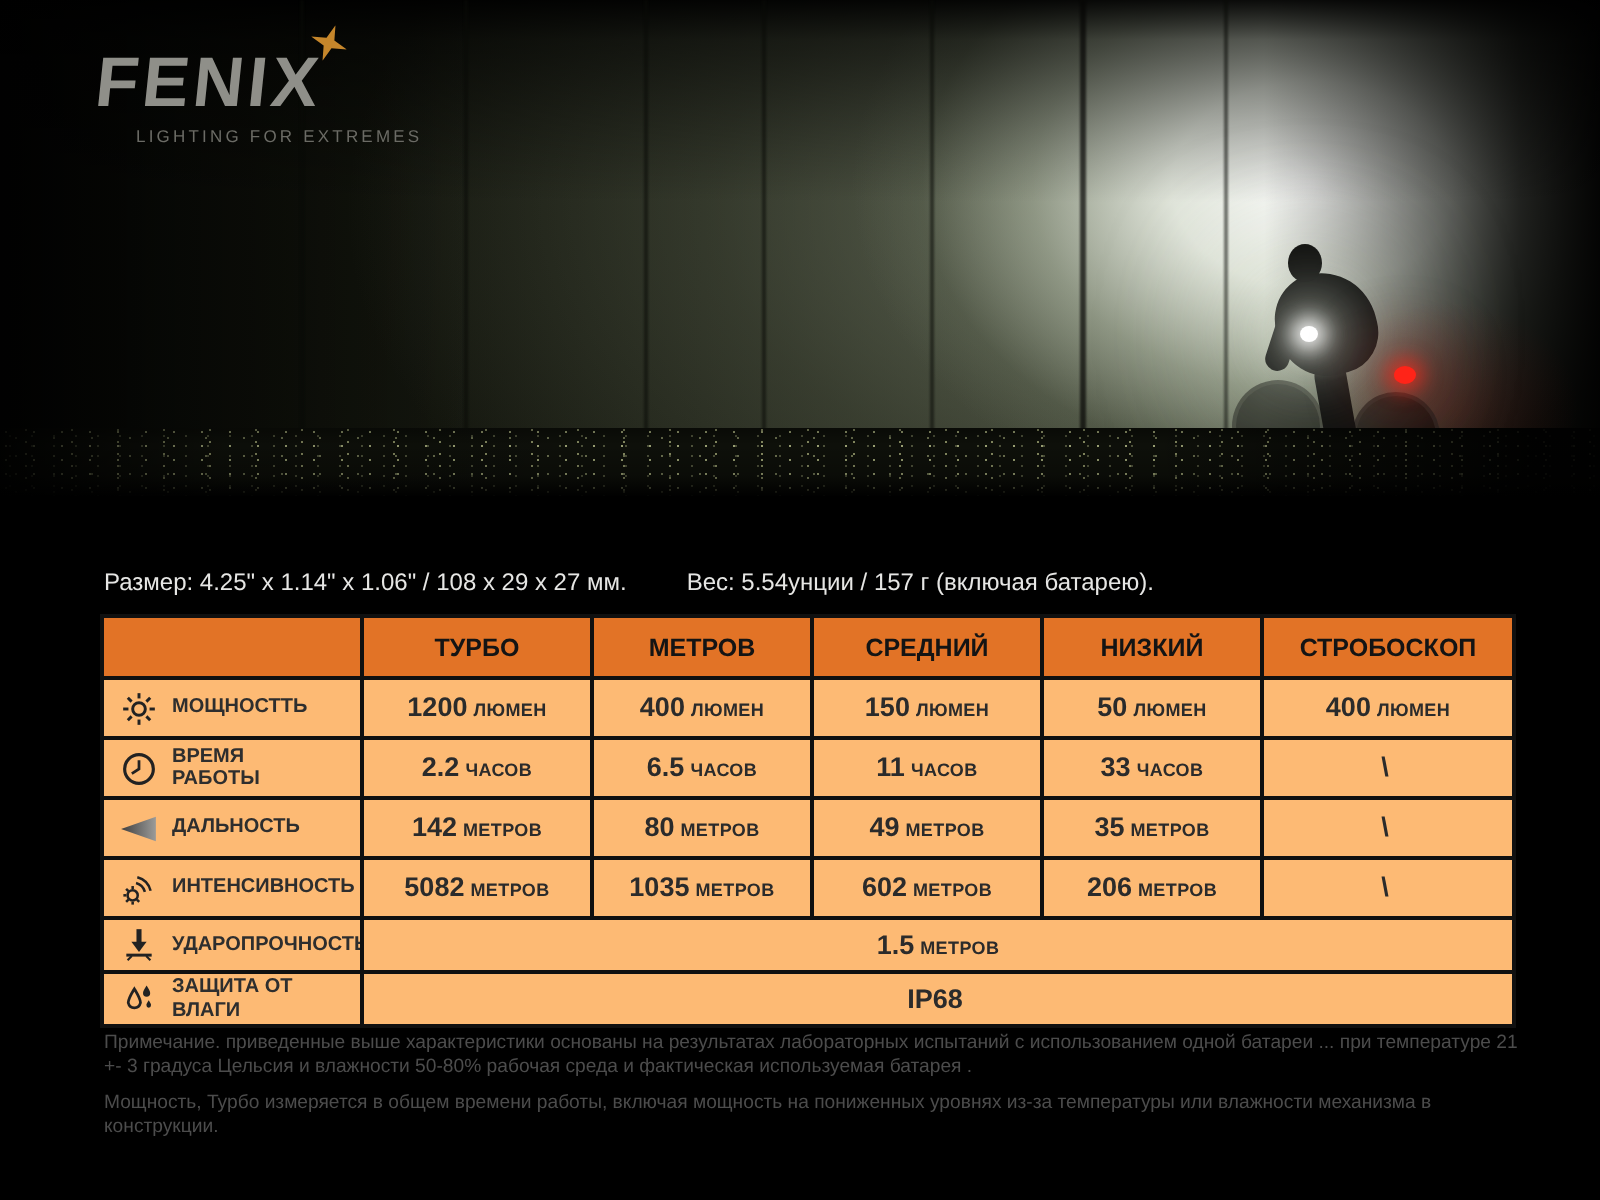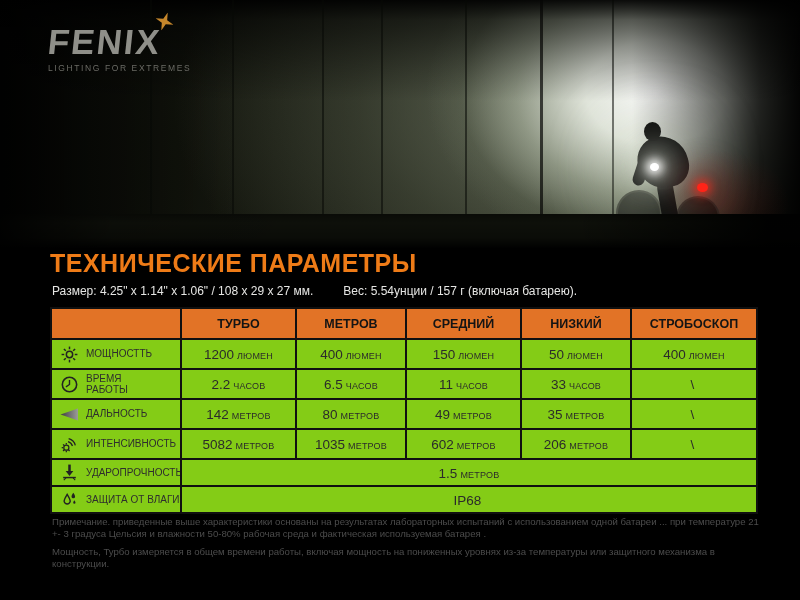--- a/index.html
+++ b/index.html
@@ -43,31 +43,31 @@
   .taillight { position:absolute; left:697px; top:183px; width:11px; height:9px; border-radius:50%; background:#ff2418;
     box-shadow:0 0 9px 4px rgba(255,40,25,.6), 0 0 30px 16px rgba(150,20,12,.3); }
   .red-ambient { position:absolute; left:660px; top:150px; width:130px; height:110px; border-radius:50%;
     background:radial-gradient(ellipse at center, rgba(120,18,12,.22) 0%, rgba(0,0,0,0) 70%); }
 
   
   .logo { position:absolute; left:48px; top:24px; }
   .logo-text { font-size:35px; font-weight:bold; color:#8f8f89; letter-spacing:2px; transform:skewX(-6deg); line-height:1; }
   .logo-star { position:absolute; left:107px; top:-12px; width:19px; height:19px; background:#c5862b;
     clip-path:polygon(50% 0%, 61% 39%, 100% 50%, 61% 61%, 50% 100%, 39% 61%, 0% 50%, 39% 39%); transform:rotate(20deg); }
-  .logo-tagline { margin-top:4px; font-size:8.5px; letter-spacing:1.6px; color:#6b6b65; }
+  .logo-tagline { margin-top:4px; font-size:8.5px; letter-spacing:1.6px; color:#6b6b65;margin-left:20px; }
 
   
   .title { position:absolute; left:50px; top:249px; font-size:25px; font-weight:bold; color:#ee7b17; letter-spacing:.5px; }
   .subtitle { position:absolute; left:52px; top:284px; font-size:12px; color:#e6e6e4; }
   .subtitle .w { margin-left:30px; }
 
   table.specs { position:absolute; left:50px; top:307px; width:706px; border-collapse:collapse; table-layout:fixed; }
   .specs th, .specs td { border:2px solid #101010; overflow:hidden;margin-top:44px; }
   .specs th { height:31px; background:#e27326; color:#141414; font-size:12.5px; font-weight:bold; text-align:center; }
-  .specs td { height:30px; background:#84cc16; color:#2b2b2b; text-align:center; vertical-align:middle; }
+  .specs td { height:30px; background:#fdba74; color:#2b2b2b; text-align:center; vertical-align:middle;font-weight:bold; }
   .specs tr.short td { height:27px; }
   .label-cell { text-align:left !important; }
   .label-wrap { display:flex; align-items:center; gap:7px; padding-left:7px; }
   .icon { width:20px; height:20px; flex:0 0 20px; display:flex; align-items:center; justify-content:center; }
   .icon svg { width:19px; height:19px; }
   .row-label { font-size:10px; color:#2e2e2e; line-height:1.15; }
   .num { font-size:13.5px; }
   .unit { font-size:9px; margin-left:3px; letter-spacing:.2px; }
 
   .notes { position:absolute; left:52px; top:516px; width:708px; color:#4c4c4c; font-size:9.6px; line-height:1.22; }
@@ -98,21 +98,20 @@
     <div class="taillight"></div>
     <div class="gravel"></div>
 
     <div class="logo">
       <div class="logo-star"></div>
       <div class="logo-text">FENIX</div>
       <div class="logo-tagline">LIGHTING FOR EXTREMES</div>
     </div>
   </div>
 
-  <div class="title">ТЕХНИЧЕСКИЕ ПАРАМЕТРЫ</div>
   <div class="subtitle">
     <span>Размер: 4.25" x 1.14" x 1.06" / 108 x 29 x 27 мм.</span><span class="w">Вес: 5.54унции / 157 г (включая батарею).</span>
   </div>
 
   <table class="specs">
     <colgroup>
       <col style="width:130px">
         <col style="width:115px">
         <col style="width:110px">
       <col style="width:115px">
@@ -263,16 +262,16 @@
           <span class="row-label">ЗАЩИТА ОТ ВЛАГИ</span>
         </div>
       </td>
       <td colspan="5"><span class="num">IP68</span><span class="unit"></span></td>
     </tr>
   </tbody>
     </table>
 
   <div class="notes">
     <p>Примечание. приведенные выше характеристики основаны на результатах лабораторных испытаний с использованием одной батареи ... при температуре 21 +- 3 градуса Цельсия и влажности 50-80% рабочая среда и фактическая используемая батарея .</p>
-    <p>Мощность, Турбо измеряется в общем времени работы, включая мощность на пониженных уровнях из-за температуры или защитного механизма в конструкции.</p>
+    <p>Мощность, Турбо измеряется в общем времени работы, включая мощность на пониженных уровнях из-за температуры или влажности механизма в конструкции.</p>
   </div>
 
 </div>
 
 </body></html>

